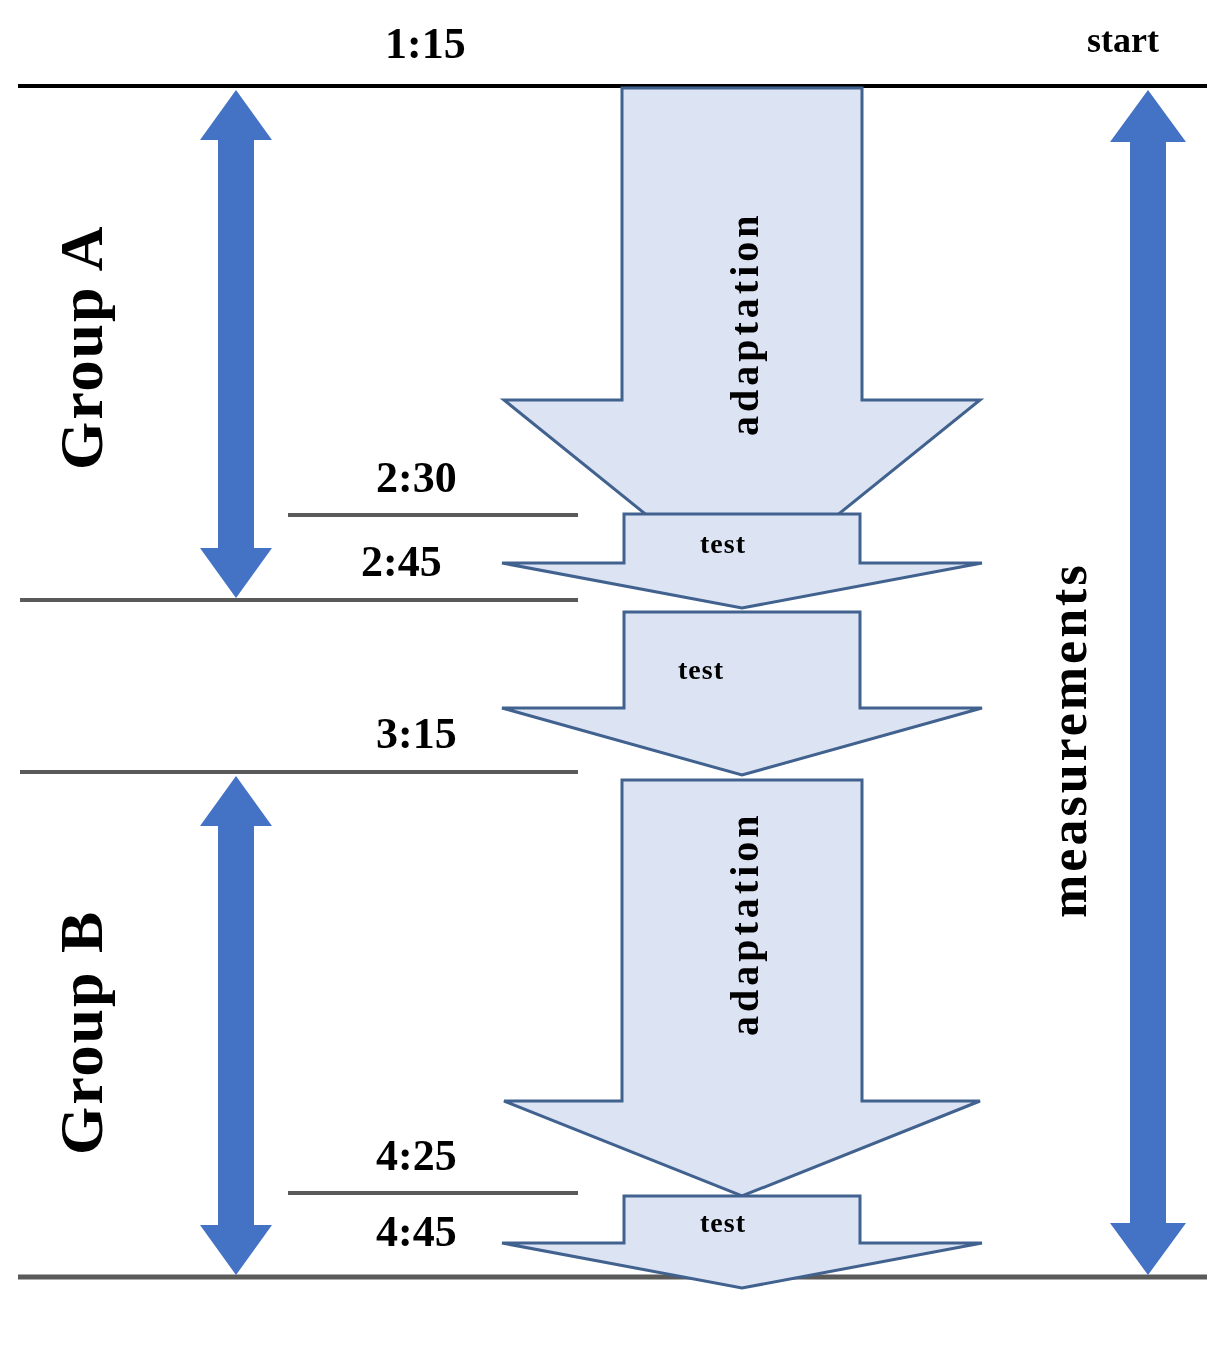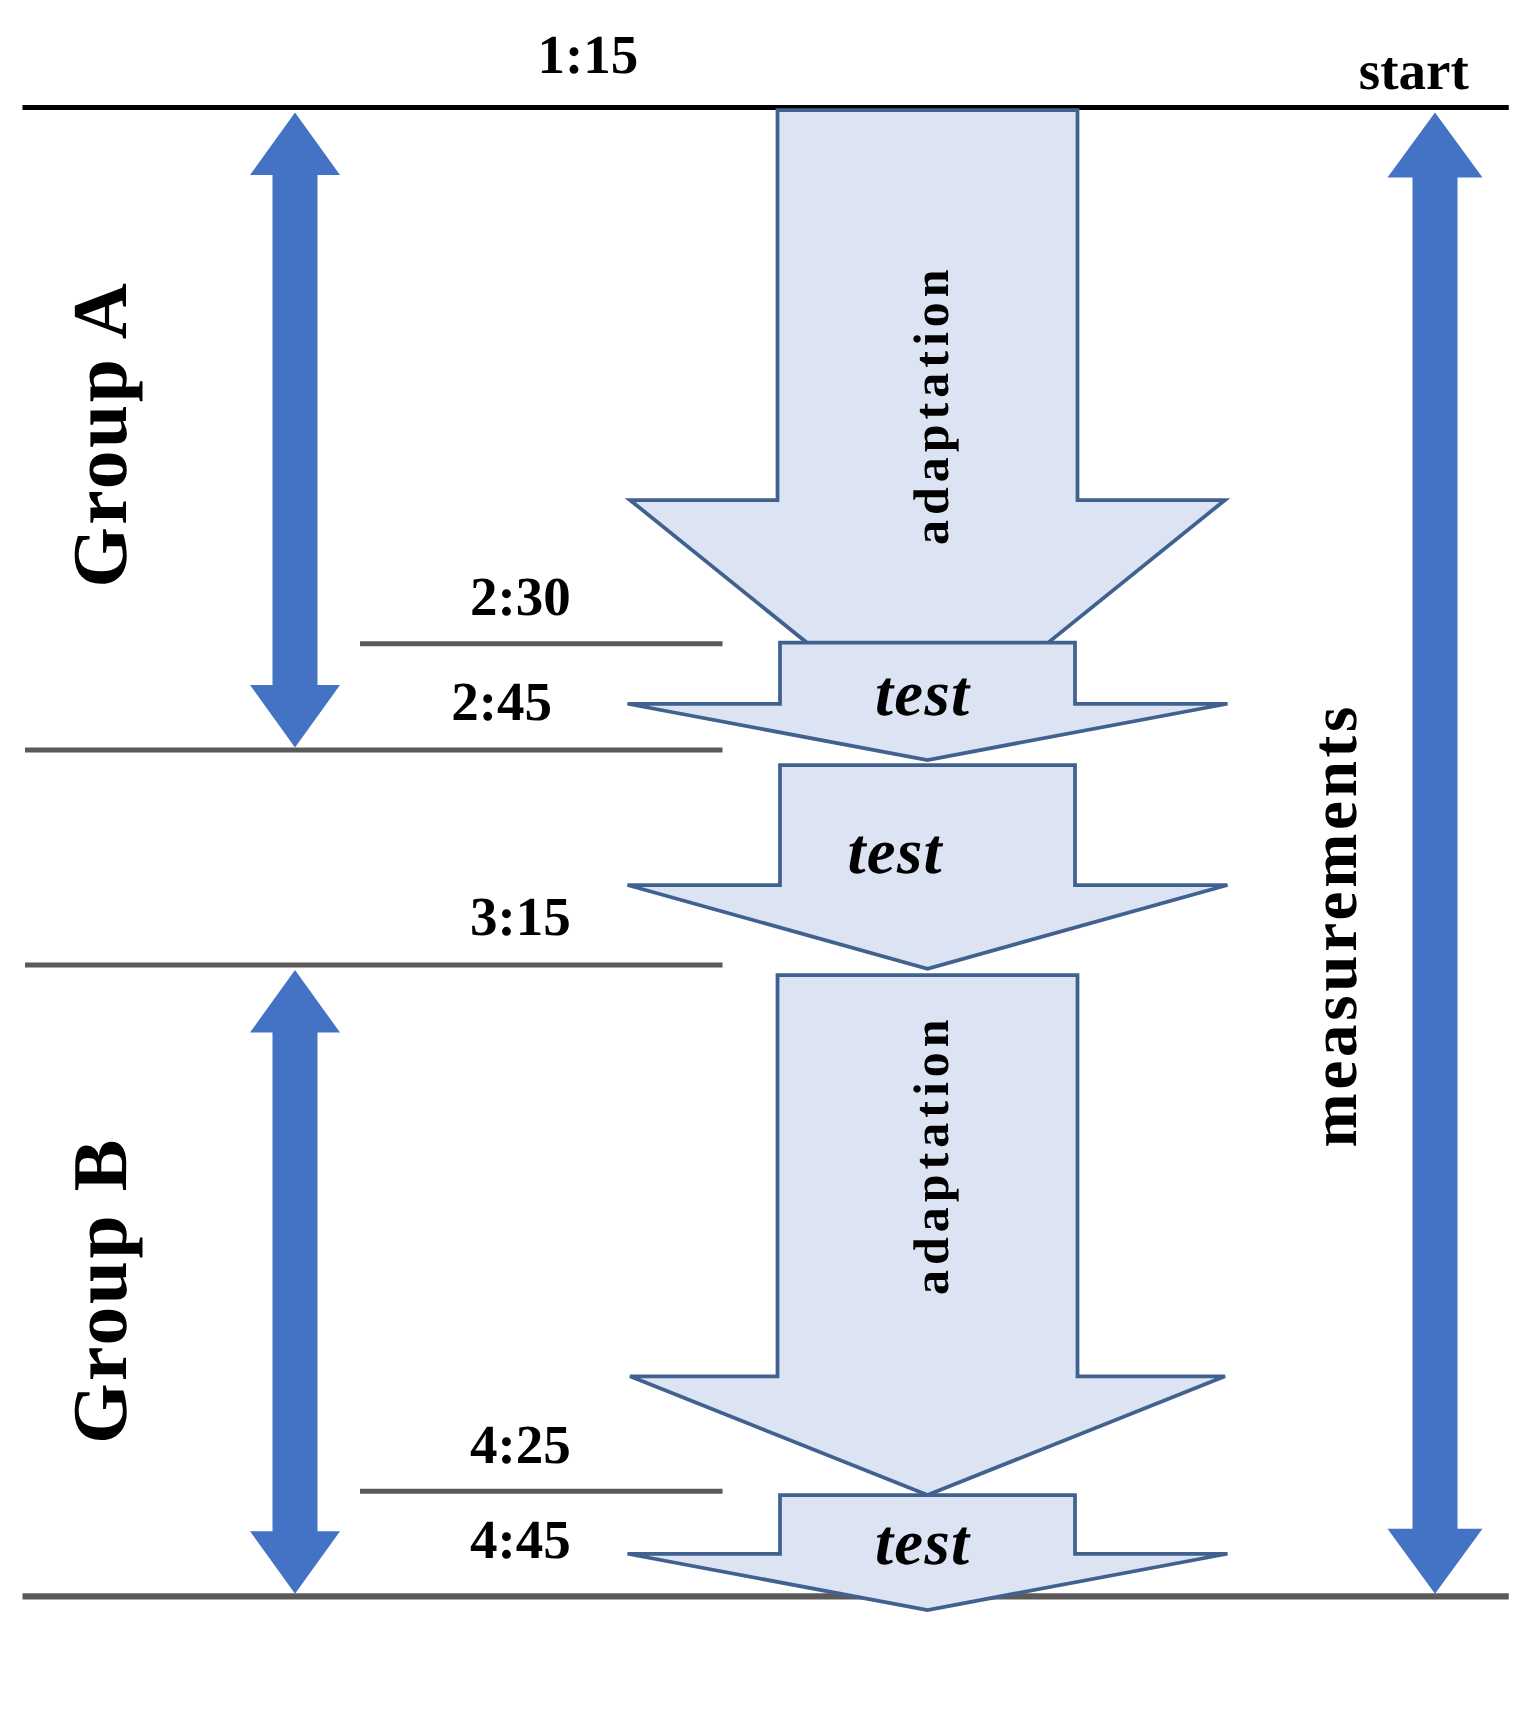--- a/index.html
+++ b/index.html
@@ -14,32 +14,32 @@
 
   .lbl{
     position:absolute;
     font-family:"Liberation Serif", serif;
     font-weight:bold;
     color:#000000;
     white-space:nowrap;
     line-height:1;
   }
   .time-lbl{font-size:44px;}
-  .edge-lbl{font-size:44px;margin-top:13px;}
+  .edge-lbl{font-size:36px;}
   .group-lbl{
     font-size:62px;
     letter-spacing:2px;
     transform-origin:0 0;
   }
   .flow-lbl{
     font-size:40px;
     letter-spacing:4px;
     transform-origin:0 0;
   }
-  .flow-lbl-h{font-size:52px;letter-spacing:1px;font-style:italic;}
+  .flow-lbl-h{font-size:28px;letter-spacing:1px;}
   .meas-lbl{
     font-size:52px;
     letter-spacing:3px;
     transform-origin:0 0;
   }
 </style>
 </head>
 <body>
 
 <div id="stage">
@@ -74,21 +74,21 @@
 
     <polygon fill="#dce3f2" stroke="#41628f" stroke-width="3" points="624,514 860,514 860,563 982,563 742,608 502,563 624,563"></polygon>
 
     <polygon fill="#dce3f2" stroke="#41628f" stroke-width="3" points="624,612 860,612 860,708 982,708 742,775 502,708 624,708"></polygon>
 
     <polygon fill="#dce3f2" stroke="#41628f" stroke-width="3" points="622,780 862,780 862,1101 980,1101 742,1196 504,1101 622,1101"></polygon>
 
     <polygon fill="#dce3f2" stroke="#41628f" stroke-width="3" points="624,1196 860,1196 860,1243 982,1243 742,1288 502,1243 624,1243"></polygon>
   </svg>
 
-  <div class="lbl time-lbl" style="left:385px;top:22px;margin-left:45px;">1:15</div>
+  <div class="lbl time-lbl" style="left:385px;top:22px;">1:15</div>
 
   <div class="lbl edge-lbl" style="left:1087px;top:22px;">start</div>
 
   <div class="lbl edge-lbl" style="left:1110px;top:1379px;">end</div>
 
   <div class="lbl group-lbl" style="left:50px;top:470px;transform:rotate(-90deg);">Group A</div>
 
   <div class="lbl group-lbl" style="left:50px;top:1155px;transform:rotate(-90deg);">Group B</div>
 
   <div class="lbl meas-lbl" style="left:1043px;top:918px;transform:rotate(-90deg);">measurements</div>

